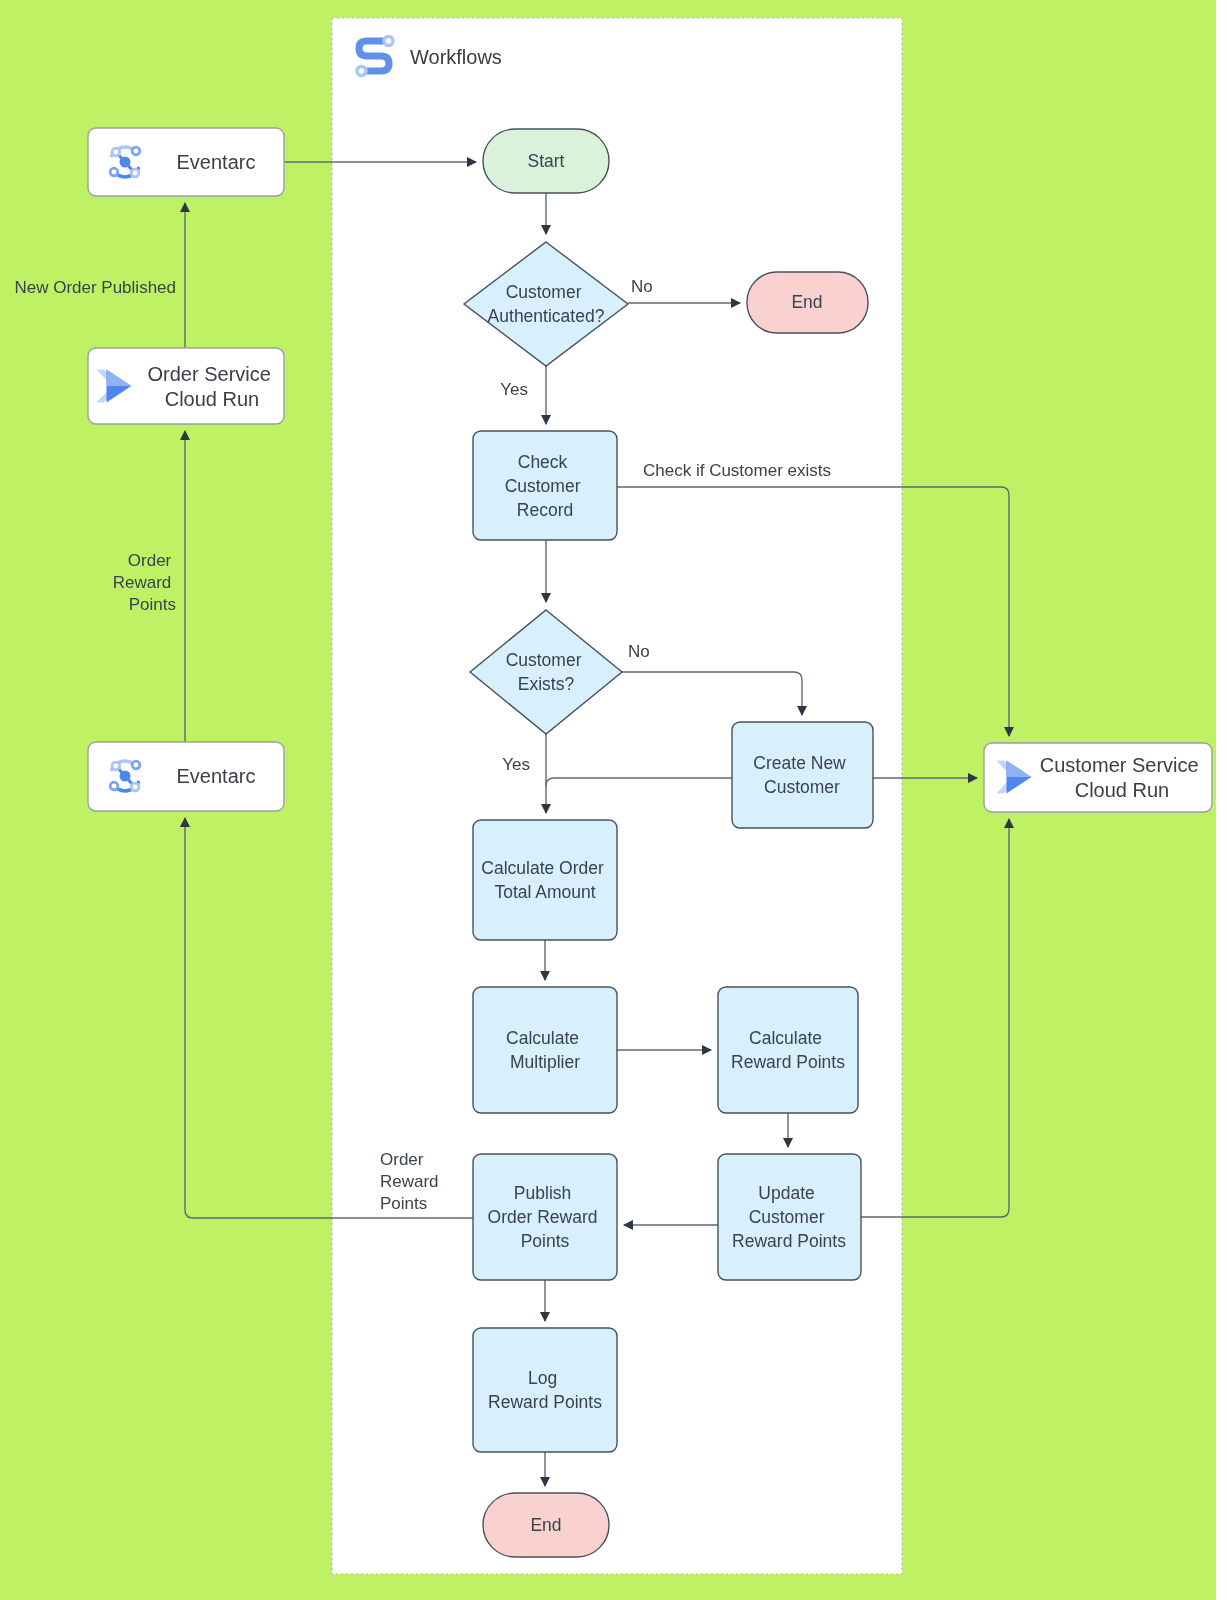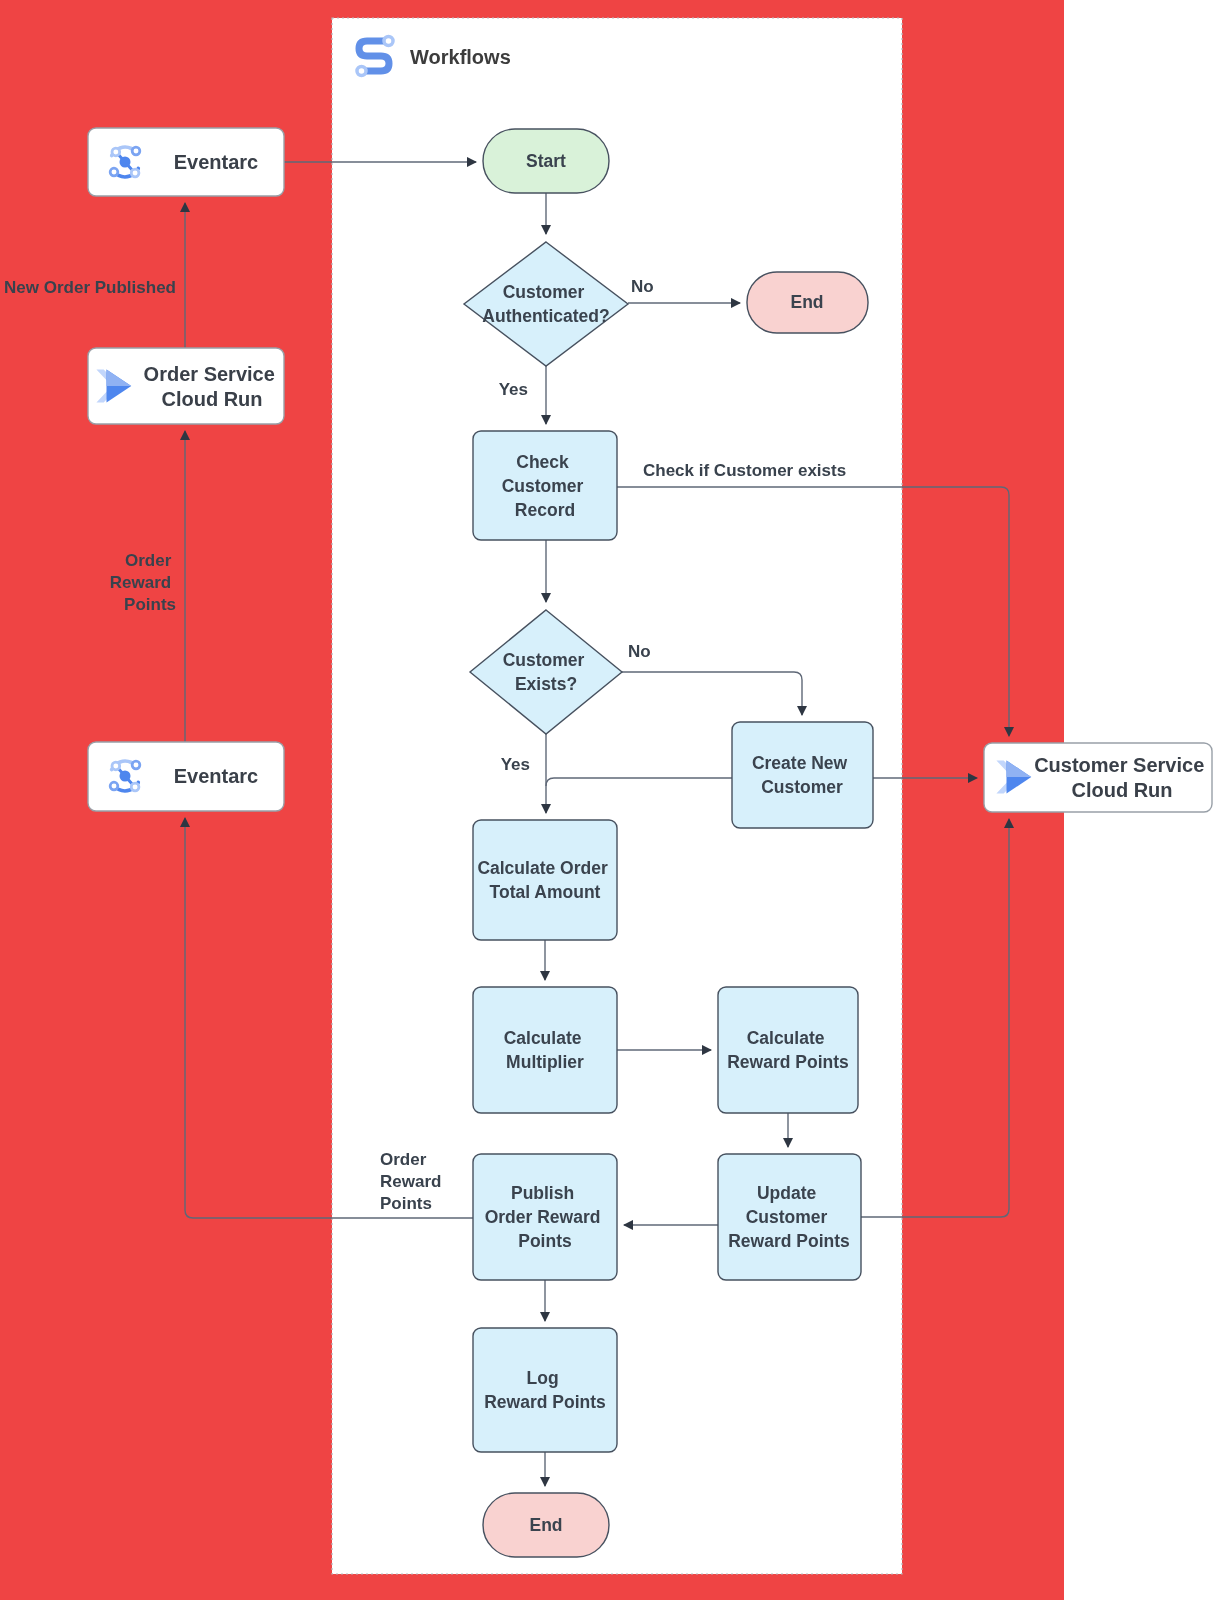--- a/index.html
+++ b/index.html
@@ -1,16 +1,16 @@
 <!DOCTYPE html>
 <html><head>
 <meta charset="utf-8">
 <style>
   html,body { margin:0; padding:0; background:#ffffff; }
-  .stage { width:1064px; height:1600px; position:relative; background:#ef4444;font-weight:bold; }
+  .stage { width:1216px; height:1600px; position:relative; background:#bef264; }
   svg { display:block; font-family:"Liberation Sans", sans-serif; }
 
   .node-blue  { fill:#d7f0fb; stroke:#47515f; stroke-width:1.4; }
   .node-green { fill:#d9f2d9; stroke:#47515f; stroke-width:1.4; }
   .node-pink  { fill:#f9d2d0; stroke:#47515f; stroke-width:1.4; }
   .node-white { fill:#ffffff; stroke:#99a0a8; stroke-width:1.4; }
   .container-box { fill:#ffffff; stroke:#b5b9bd; stroke-width:1.2; stroke-dasharray:2 3; }
 
   .edge { fill:none; stroke:#5f6877; stroke-width:1.4; }
 

